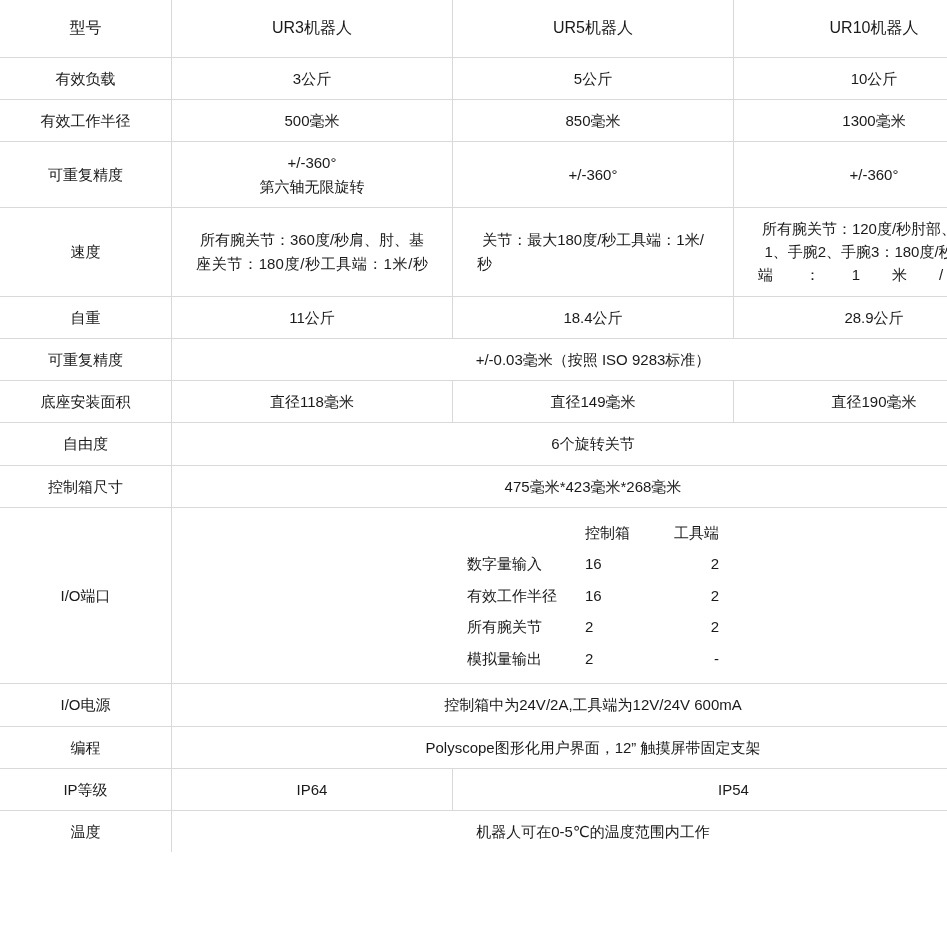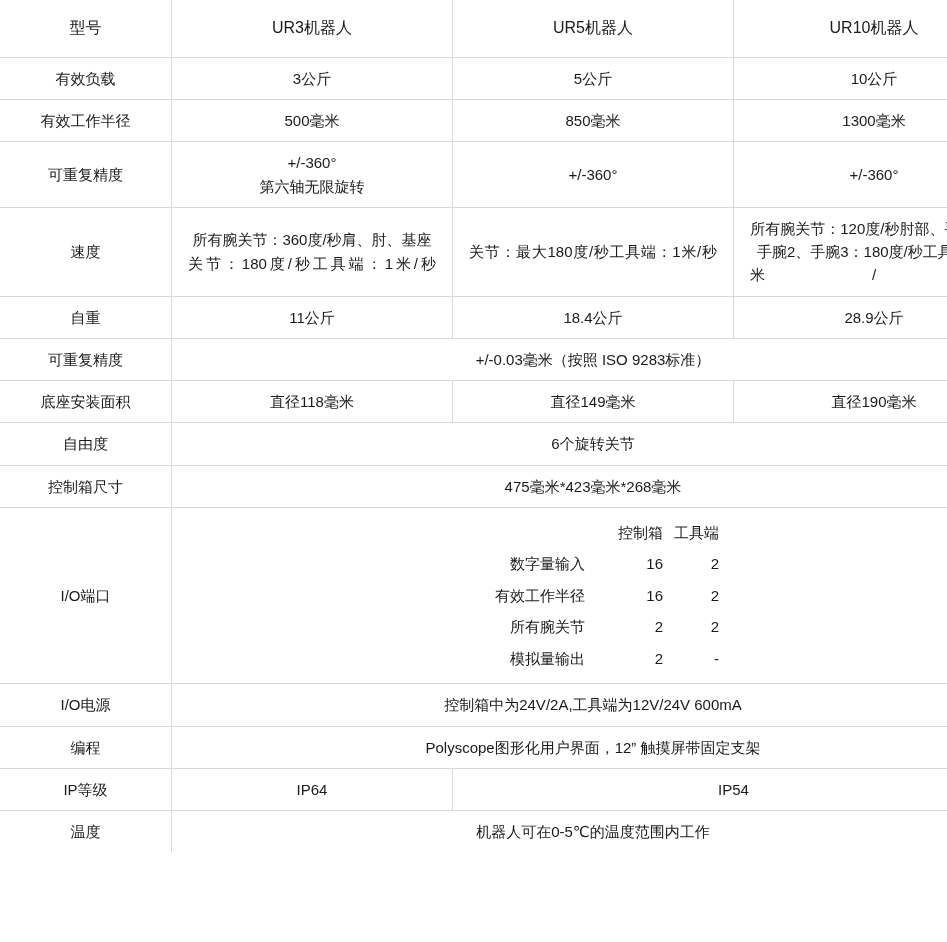--- a/index.html
+++ b/index.html
@@ -21,21 +21,21 @@
   }
   #spec-table td {
     border-top: 1px solid #d9d9d9;
     border-bottom: 1px solid #d9d9d9;
     border-left: 1px solid #d9d9d9;
     border-right: 1px solid #d9d9d9;
     text-align: center;
     vertical-align: middle;
     font-size: 15px;
     line-height: 1.55;
-    padding: 9px 16px;
+    padding: 9px 24px;
     color: #1a1a1a;
   }
   
   #spec-table td.edge-left { border-left: none; }
   #spec-table td.edge-right { border-right: none; }
 
   #spec-table td.label {
     width: 155px;
     font-size: 15px;
   }
@@ -68,26 +68,26 @@
     display: inline-block;
     text-align: left;
   }
   .io-row {
     display: flex;
     line-height: 2.1;
     font-size: 15px;
   }
   .io-name {
     width: 118px;
-    text-align: right;
+    text-align: left;
     white-space: nowrap;
   }
   .io-c1 {
     width: 78px;
-    text-align: right;
+    text-align: left;
   }
   .io-c2 {
     width: 56px;
     text-align: right;
   }
   .io-head .io-name { text-align: right; }
   .tall-pad { padding-top: 14px; padding-bottom: 14px; }
 </style>
 </head>
 <body>

